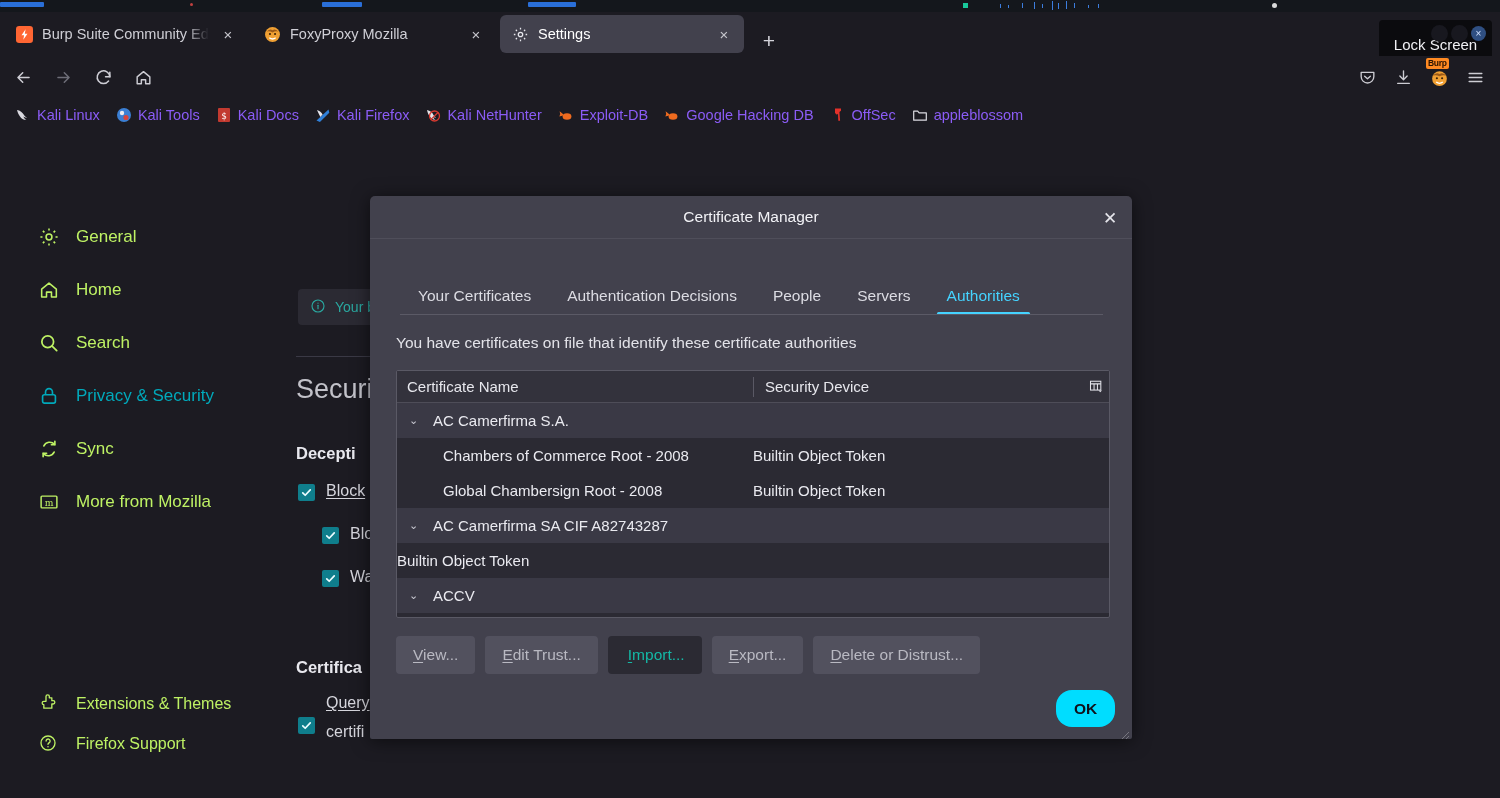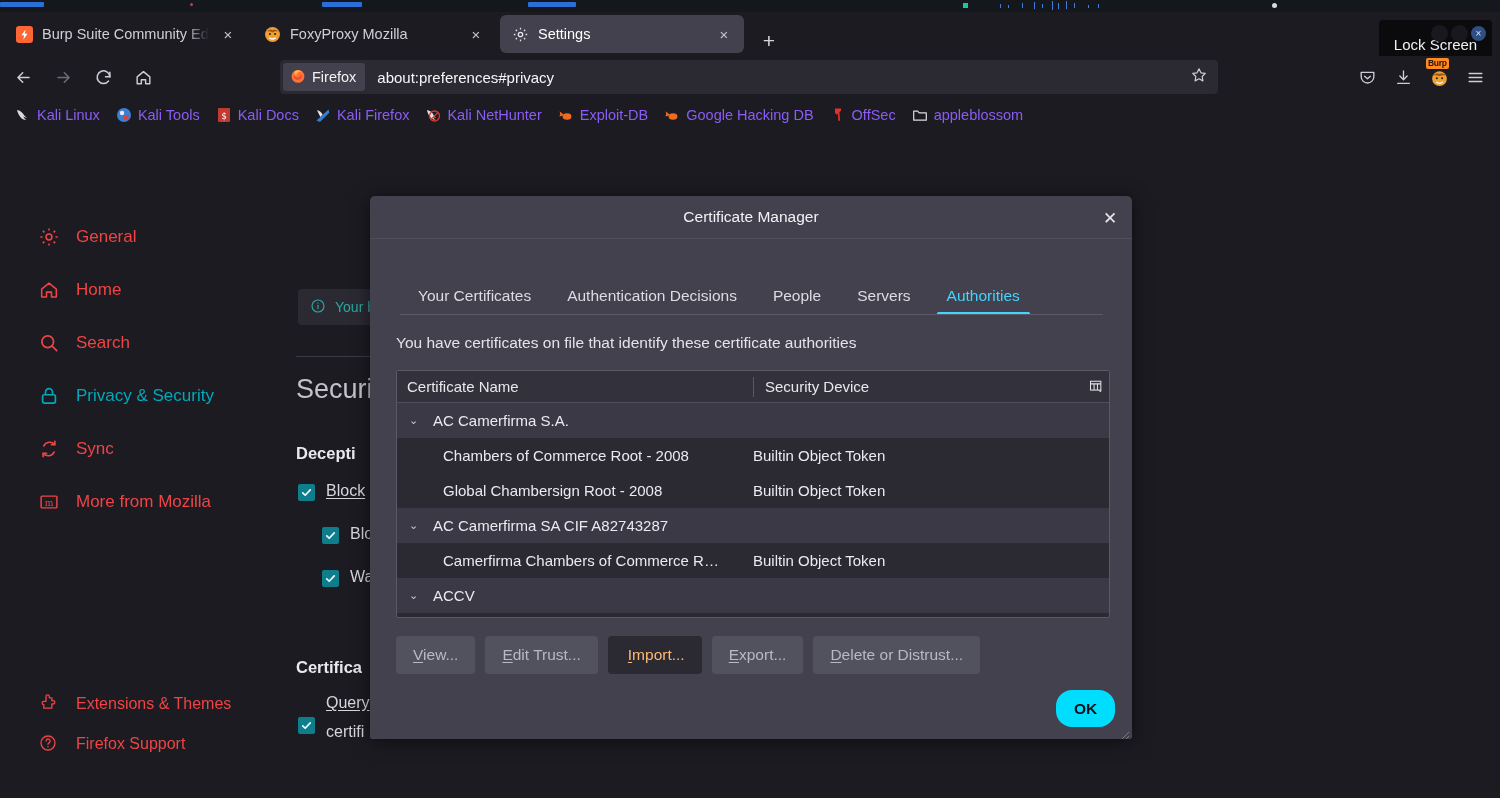--- a/index.html
+++ b/index.html
@@ -104,21 +104,21 @@
   .bm { display: flex; align-items: center; gap: 6px; padding: 4px 7px; border-radius: 4px;
         color: #8b5cf6; font-size: 14.5px; white-space: nowrap; }
   .bm .bmico { width: 16px; height: 16px; flex: 0 0 16px; display: block; }
 
   
   .content { position: absolute; left: 0; top: 134px; width: 1500px; height: 664px; background: #1c1b22; }
 
   .sidebar { position: absolute; left: 0; top: 0; width: 290px; height: 664px; }
   .side-item {
     position: absolute; left: 38px; display: flex; align-items: center; gap: 16px;
-    color: #ef4444; font-size: 17px; height: 34px;
+    color: #bef264; font-size: 17px; height: 34px;
   }
   .side-item.active { color: #00a9bb; }
   .side-item .sico { width: 22px; height: 22px; flex: 0 0 22px; display: block; }
 
   .notice {
     position: absolute; left: 298px; top: 155px; width: 434px; height: 36px;
     background: #2b2a33; border-radius: 4px; display: flex; align-items: center; gap: 9px;
     padding: 0 12px; color: #2aa8a0; font-size: 14px;
   }
   .findbox {
@@ -183,21 +183,21 @@
                 display: flex; align-items: center; }
   .crow .name-grp { margin-left: 8px; }
   .crow .name-child { width: 310px; margin-left: 46px; white-space: nowrap; overflow: hidden; }
   .crow .dev { width: 260px; }
 
   .dlg-buttons { position: absolute; left: 396px; top: 636px; display: flex; gap: 10px; }
   .dbtn {
     height: 38px; padding: 0 17px; border-radius: 4px; background: #52515e;
     color: #b9b9c2; font-size: 15.5px; display: flex; align-items: center;
   }
-  .dbtn.enabled { background: #2b2a33; color: #fdba74; padding-left: 20px; }
+  .dbtn.enabled { background: #2b2a33; color: #14b8a6; padding-left: 20px; }
   .dbtn .k { text-decoration: underline; text-underline-offset: 2px; }
   .ok-btn {
     position: absolute; left: 1056px; top: 690px; width: 59px; height: 37px;
     background: #00ddff; color: #10101a; font-size: 15.5px; font-weight: bold;
     border-radius: 16px; display: flex; align-items: center; justify-content: center;
   }
   .resize-grip { position: absolute; right: 2px; bottom: 2px; width: 12px; height: 12px; }
 </style>
 </head>
 <body>
@@ -288,38 +288,20 @@
           <path d="M20 11a8 8 0 10-1.6 5.5"></path>
           <path d="M20 5.5V11h-5.4"></path>
         </svg>
     </div>
     <div class="navbtn">
       <svg viewBox="0 0 24 24" width="19" height="19" fill="none" stroke="currentColor" stroke-width="1.8" stroke-linejoin="round">
           <path d="M4 11.2 12 4.6l8 6.6V20h-5.3v-5.2H9.3V20H4z"></path>
         </svg>
     </div>
 
-    <div class="urlbar">
-      <span class="urlchip">
-        <span>
-          <svg viewBox="0 0 16 16" width="16" height="16">
-            <circle cx="8" cy="8.4" r="6.4" fill="#ff7139"></circle>
-            <path d="M8 2.2c2 0 3.6 1.1 4.4 2.6-1-1-2.4-1.3-3.6-.9C7 4.6 6 6.2 6.6 7.8 5.4 7 4.2 5.4 4.5 3.9 3.2 5 2.5 6.6 2.6 8.4 2.7 4.9 5 2.2 8 2.2z" fill="#ffb833"></path>
-            <path d="M3 7.6c.8 3 3.2 4.6 5.6 4.2 1.8-.3 3-1.6 3-3 0-1-.6-1.8-1.6-2 .8 1.4-.2 2.8-1.8 2.8-1.9 0-3.4-1-5.2-2z" fill="#e02b20" opacity=".55"></path>
-          </svg>
-        </span>
-        <span>Firefox</span>
-      </span>
-      <span class="urltext">about:preferences#privacy</span>
-      <span class="star">
-        <svg viewBox="0 0 24 24" width="18" height="18" fill="none" stroke="currentColor" stroke-width="1.6" stroke-linejoin="round">
-            <path d="M12 3.8l2.6 5.3 5.8.8-4.2 4.1 1 5.8-5.2-2.7-5.2 2.7 1-5.8L3.6 9.9l5.8-.8z"></path>
-          </svg>
-      </span>
-    </div>
 
     <div class="right-icons">
       <div class="navbtn">
         <svg viewBox="0 0 24 24" width="19" height="19" fill="none" stroke="currentColor" stroke-width="1.7" stroke-linecap="round" stroke-linejoin="round">
             <path d="M4 5.5h16v5.3c0 4.5-3.6 8.2-8 8.2s-8-3.7-8-8.2z"></path>
             <path d="M8.4 10.3 12 13.6l3.6-3.3"></path>
           </svg>
       </div>
       <div class="navbtn">
         <svg viewBox="0 0 24 24" width="19" height="19" fill="none" stroke="currentColor" stroke-width="1.7" stroke-linecap="round" stroke-linejoin="round">
@@ -618,21 +600,20 @@
       <span class="name-child">Global Chambersign Root - 2008</span>
       <span class="dev">Builtin Object Token</span>
     </div>
 
     <div class="crow grp">
       <span class="chev">⌄</span>
       <span class="name-grp">AC Camerfirma SA CIF A82743287</span>
     </div>
 
     <div class="crow child">
-      <span class="name-child">Camerfirma Chambers of Commerce R…</span>
       <span class="dev">Builtin Object Token</span>
     </div>
 
     <div class="crow grp">
       <span class="chev">⌄</span>
       <span class="name-grp">ACCV</span>
     </div>
   </div>
 
   <div class="dlg-buttons">

